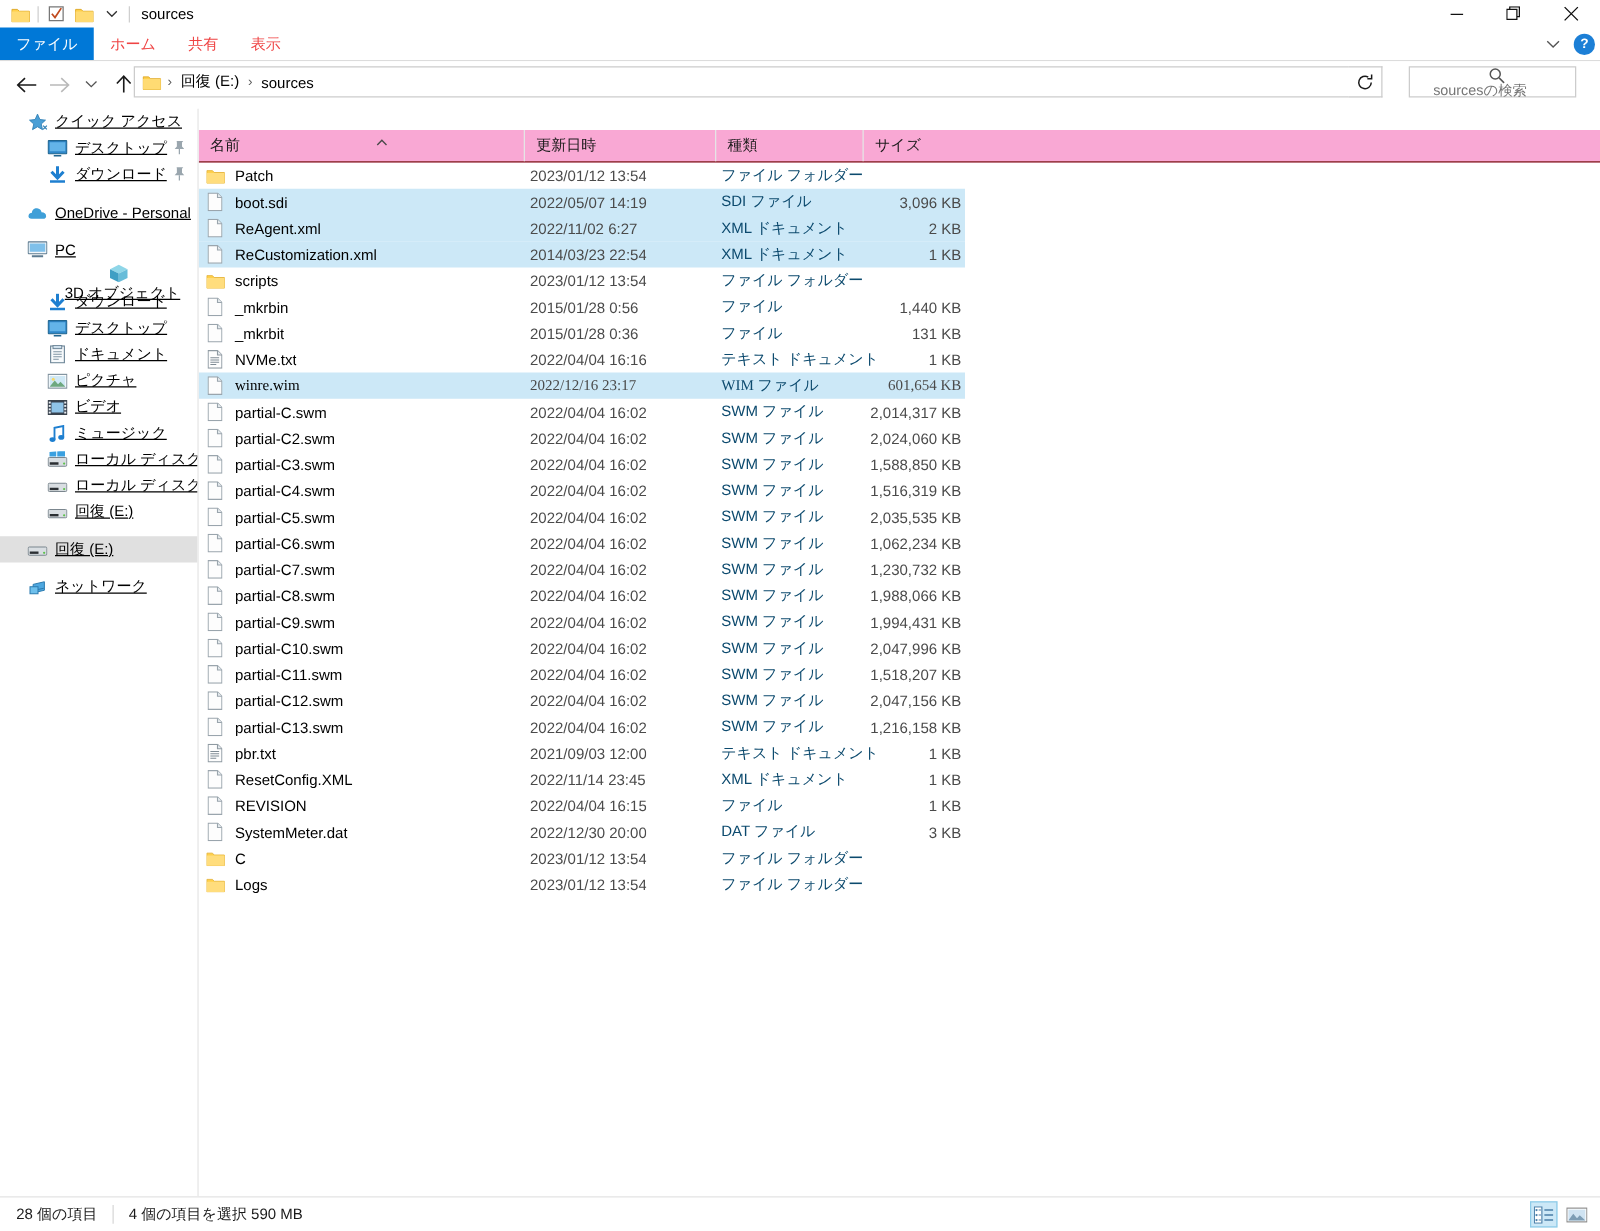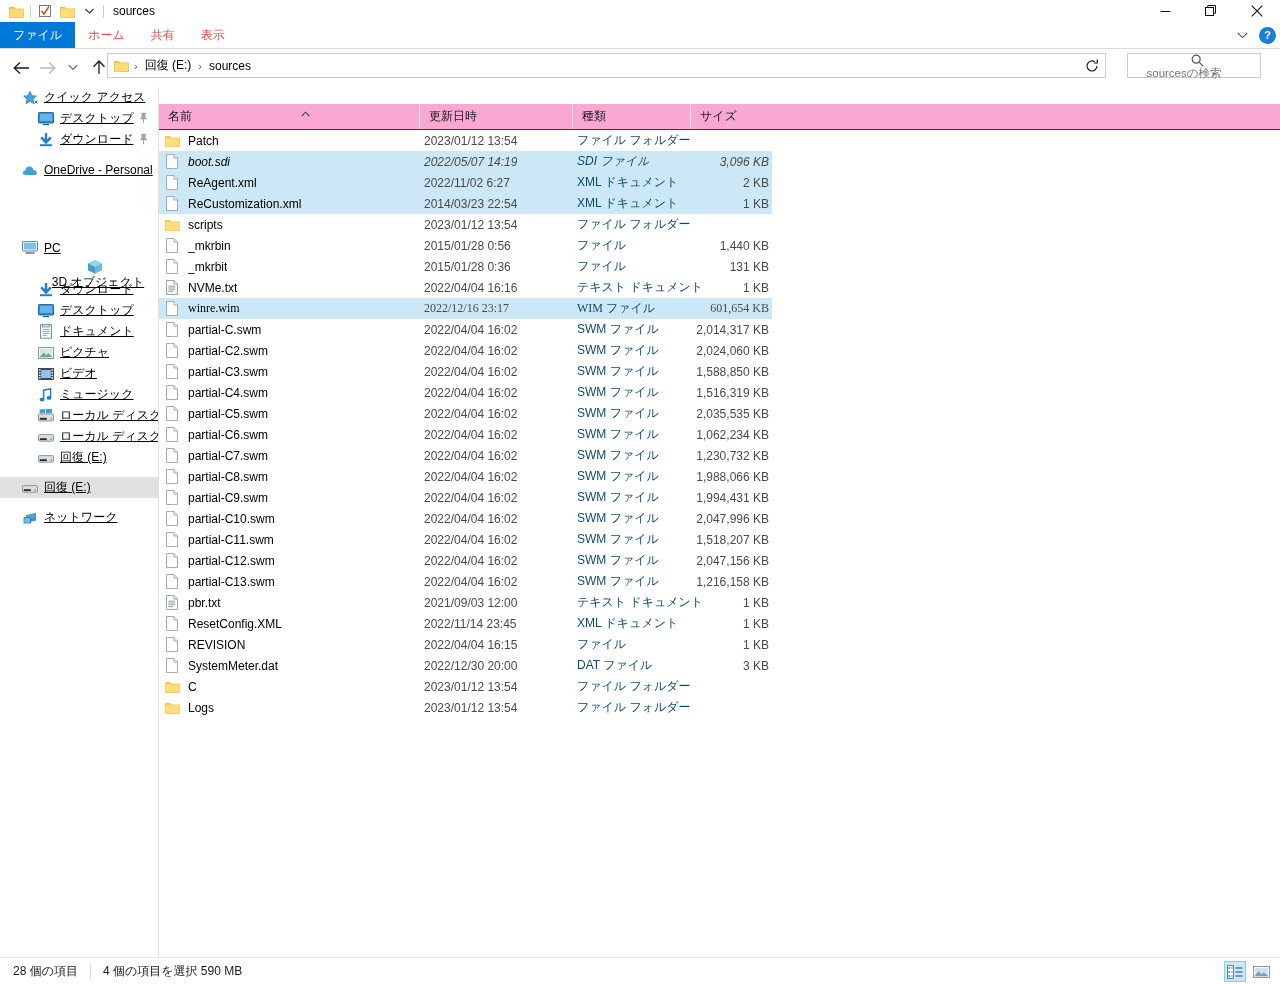--- a/index.html
+++ b/index.html
@@ -379,21 +379,21 @@
       <div class="nav-spacer"></div>
       <div class="nav-item" style="padding-left: 22px;">
         <span class="nav-ico">
           <svg width="16" height="14" viewBox="0 0 16 14">
             <path d="M3.4 12 C1.3 12 0.4 10.5 0.9 9.1 C1.3 7.9 2.5 7.4 3.4 7.5 C3.5 5 5.5 3.4 7.7 3.6 C9.6 3.8 11 5.2 11.3 6.9 C13.1 6.8 14.8 8 14.9 9.7 C15 11 14 12 12.6 12 Z" fill="#3f9fd8"></path>
           </svg>
         </span>
         <span>OneDrive - Personal</span>
       </div>
       <div class="nav-spacer"></div>
-      <div class="nav-item" style="padding-left: 22px; margin-top: 48px;">
+      <div class="nav-item" style="padding-left: 22px;">
         <span class="nav-ico">
           <svg width="16" height="15" viewBox="0 0 16 15">
             <rect x="0.5" y="1.5" width="15" height="9.5" rx="0.6" fill="#f2f6f9" stroke="#5d7b91" stroke-width="0.9"></rect>
             <rect x="1.8" y="2.8" width="12.4" height="6.6" fill="#7fc0ea"></rect>
             <path d="M3.5 13 L12.5 13" stroke="#5d7b91" stroke-width="1.5"></path>
           </svg>
         </span>
         <span>PC</span>
       </div>
       <div class="nav-item" style="padding-left: 38px; flex-direction: column;">
@@ -554,21 +554,21 @@
                 <path d="M0.5 2.5 L5 2.5 L6.3 4 L14.5 4 L14.5 12.5 L0.5 12.5 Z" fill="#ffd04b" stroke="#e5b43a" stroke-width="0.7"></path>
                 <path d="M0.5 4.3 L14.5 4.3 L14.5 12.5 L0.5 12.5 Z" fill="#ffdd7d"></path>
               </svg>
             </span>
             <span>Patch</span>
           </div>
           <div class="cell cell-date">2023/01/12 13:54</div>
           <div class="cell cell-type">ファイル フォルダー</div>
           <div class="cell cell-size"></div>
         </div>
-        <div class="row selected" style="width: 613px; font-style: italic;">
+        <div class="row selected" style="width: 613px;">
           <div class="cell cell-name">
             <span class="fico">
               <svg width="12" height="15" viewBox="0 0 12 15">
                 <path d="M0.5 0.5 L8 0.5 L11.5 4 L11.5 14.5 L0.5 14.5 Z" fill="#fdfdfd" stroke="#9aa5ad" stroke-width="0.9"></path>
                 <path d="M8 0.5 L8 4 L11.5 4" fill="#e8edf1" stroke="#9aa5ad" stroke-width="0.9"></path>
               </svg>
             </span>
             <span>boot.sdi</span>
           </div>
           <div class="cell cell-date">2022/05/07 14:19</div>

